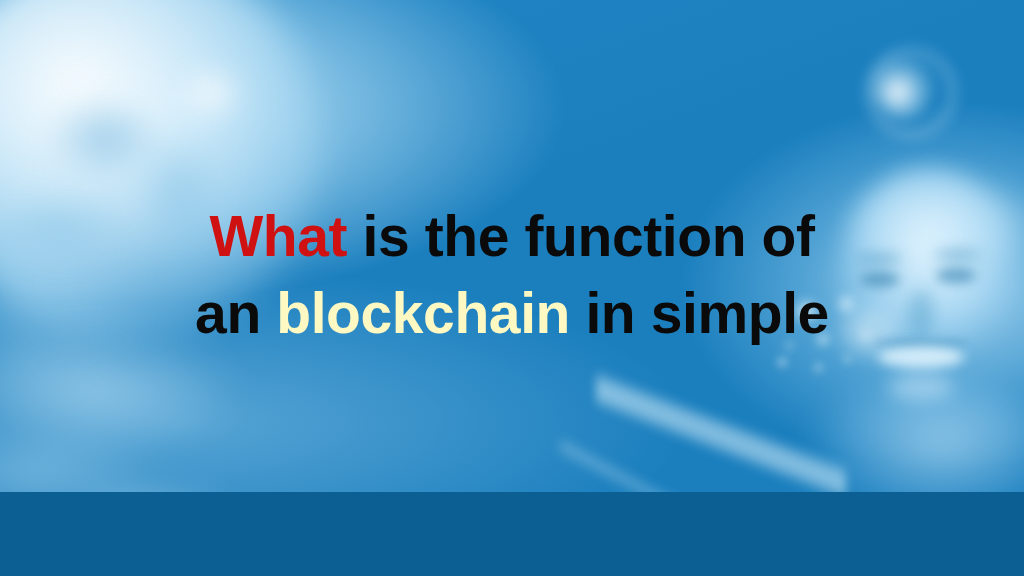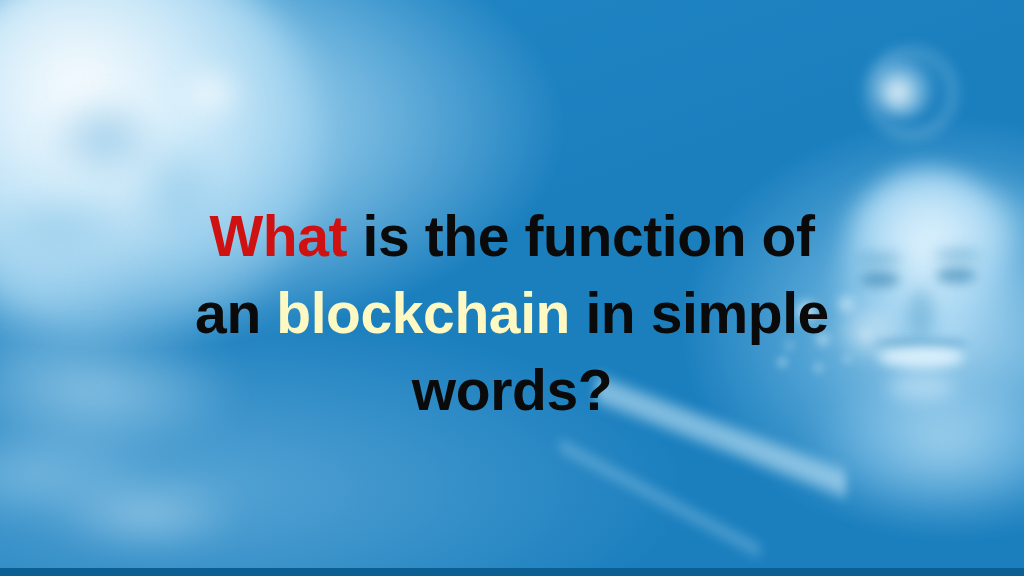--- a/index.html
+++ b/index.html
@@ -3,21 +3,21 @@
 <meta charset="utf-8">
 <style>
   html, body {
     margin: 0;
     padding: 0;
     background: #0c5f92;
   }
   #stage {
     position: relative;
     width: 1024px;
-    height: 568px;
+    height: 492px;
     overflow: hidden;
     background: #1b7fbe;
     font-family: "Liberation Sans", sans-serif;
   }
 
   
   .bg-layer {
     position: absolute;
     inset: 0;
     pointer-events: none;
@@ -327,16 +327,15 @@
       <div class="f-mouth"></div>
       <div class="f-chin"></div>
     </div>
 
     <div class="speckle"></div>
   </div>
 
   <div class="headline">
     <span class="ln"><span class="hl-accent dim">What</span><span> is the function of</span></span>
     <span class="ln"><span>an </span><span class="hl-accent">blockchain</span><span> in simple</span></span>
-    <span class="ln"><span>words?</span></span>
   </div>
 
 </div>
 
 </body></html>

